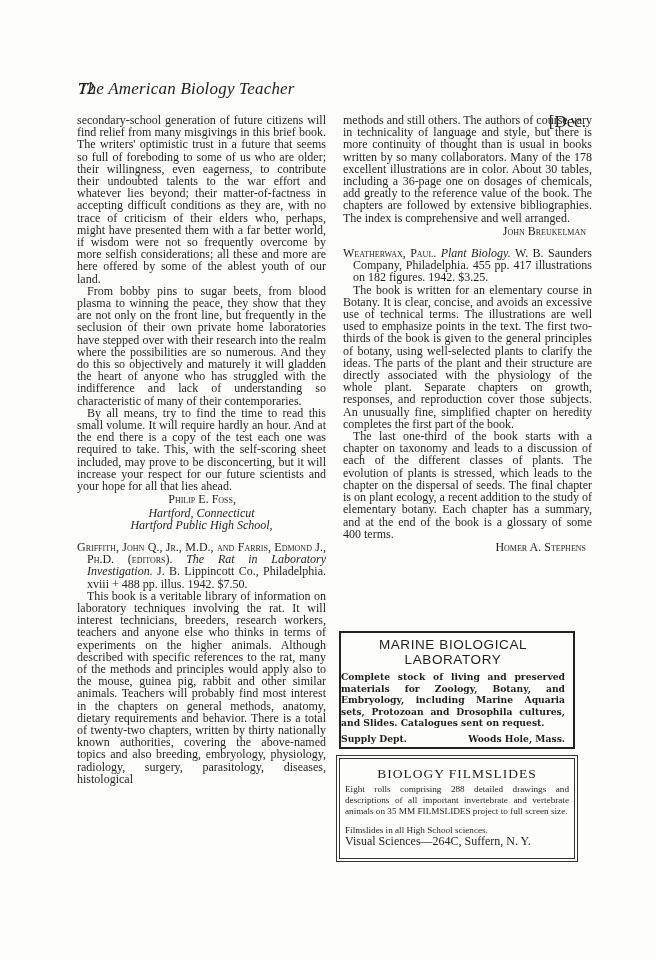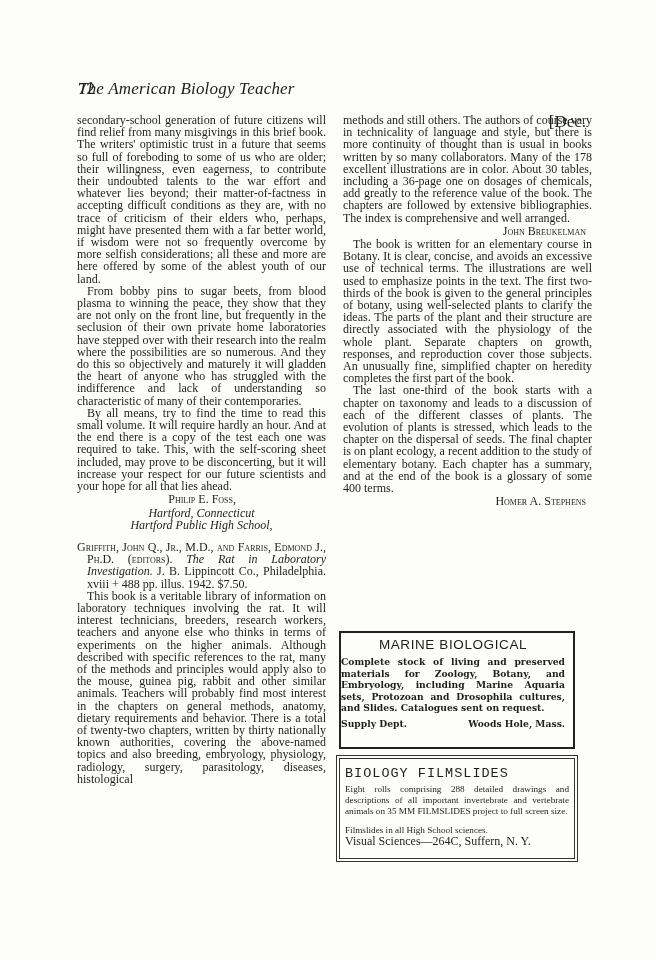--- a/index.html
+++ b/index.html
@@ -34,21 +34,21 @@
   }
   .ad1 .t { text-align: center; font-family: "Liberation Sans", "DejaVu Sans", sans-serif; font-size: 13.5px; line-height: 15px; letter-spacing: 0.6px; }
   .ad1 .b { font-family: "DejaVu Serif", serif; font-weight: bold; font-size: 9.2px; line-height: 11.5px; margin-top: 4px; text-align: justify; }
   .ad1 .f { font-family: "DejaVu Serif", serif; font-weight: bold; font-size: 9.2px; margin-top: 4px; display: flex; justify-content: space-between; align-items: center; }
 
   .ad2 {
     position: absolute; left: 336px; top: 755px; width: 242px; height: 107px;
     border: 1px solid #333; box-sizing: border-box; padding: 2px;
   }
   .ad2 .inner { border: 1px solid #333; height: 100%; box-sizing: border-box; padding: 7px 5px 0 5px; }
-  .ad2 .t { font-family: Liberation Mono, monospace; font-size: 13.5px; line-height: 16px; letter-spacing: 1px; }
+  .ad2 .t { text-align: center; font-family: Liberation Serif, serif; font-size: 13.5px; line-height: 16px; letter-spacing: 1px; }
   .ad2 .b { font-size: 9.2px; line-height: 11px; margin-top: 2px; text-align: justify; }
   .ad2 .c { font-size: 9.2px; line-height: 11px; margin-top: 8px; }
   .ad2 .a { font-size: 12px; line-height: 11px; }
 </style>
 </head>
 <body>
 
 <div class="header">
   <span class="pnum">72</span>
   <span class="jtitle">The American Biology Teacher</span>
@@ -66,27 +66,33 @@
     <span class="sc">Griffith, John Q., Jr., M.D., and Farris, Edmond J., Ph.D. (editors).</span>
     <i>The Rat in Laboratory Investigation.</i>
     <span>J. B. Lippincott Co., Philadelphia. xviii + 488 pp. illus. 1942. $7.50.</span>
   </p>
   <p class="last">This book is a veritable library of information on laboratory techniques involving the rat. It will interest technicians, breeders, research workers, teachers and anyone else who thinks in terms of experiments on the higher animals. Although described with specific references to the rat, many of the methods and principles would apply also to the mouse, guinea pig, rabbit and other similar animals. Teachers will probably find most interest in the chapters on general methods, anatomy, dietary requirements and behavior. There is a total of twenty-two chapters, written by thirty nationally known authorities, covering the above-named topics and also breeding, embryology, physiology, radiology, surgery, parasitology, diseases, histological</p>
 </div>
 
 <div class="col right">
   <p class="noind">methods and still others. The authors of course vary in technicality of language and style, but there is more continuity of thought than is usual in books written by so many collaborators. Many of the 178 excellent illustrations are in color. About 30 tables, including a 36-page one on dosages of chemicals, add greatly to the reference value of the book. The chapters are followed by extensive bibliographies. The index is comprehensive and well arranged.</p>
   <p class="sig" style="padding-right:6px">John Breukelman</p>
+  <p class="ref">
+    <span class="sc">Weatherwax, Paul.</span>
+    <i>Plant Biology.</i>
+    <span>W. B. Saunders Company, Philadelphia. 455 pp. 417 illustrations on 182 figures. 1942. $3.25.</span>
+  </p>
   <p>The book is written for an elementary course in Botany. It is clear, concise, and avoids an excessive use of technical terms. The illustrations are well used to emphasize points in the text. The first two-thirds of the book is given to the general principles of botany, using well-selected plants to clarify the ideas. The parts of the plant and their structure are directly associated with the physiology of the whole plant. Separate chapters on growth, responses, and reproduction cover those subjects. An unusually fine, simplified chapter on heredity completes the first part of the book.</p>
   <p>The last one-third of the book starts with a chapter on taxonomy and leads to a discussion of each of the different classes of plants. The evolution of plants is stressed, which leads to the chapter on the dispersal of seeds. The final chapter is on plant ecology, a recent addition to the study of elementary botany. Each chapter has a summary, and at the end of the book is a glossary of some 400 terms.</p>
   <p class="sig" style="padding-right:6px">Homer A. Stephens</p>
 </div>
 
 <div class="ad1">
   <div class="t">MARINE BIOLOGICAL</div>
+  <div class="t">LABORATORY</div>
   <div class="b">Complete stock of living and preserved materials for Zoology, Botany, and Embryology, including Marine Aquaria sets, Protozoan and Drosophila cultures, and Slides. Catalogues sent on request.</div>
   <div class="f">
     <span>Supply Dept.</span>
     <span>Woods Hole, Mass.</span>
   </div>
 </div>
 
 <div class="ad2">
   <div class="inner">
     <div class="t">BIOLOGY FILMSLIDES</div>

